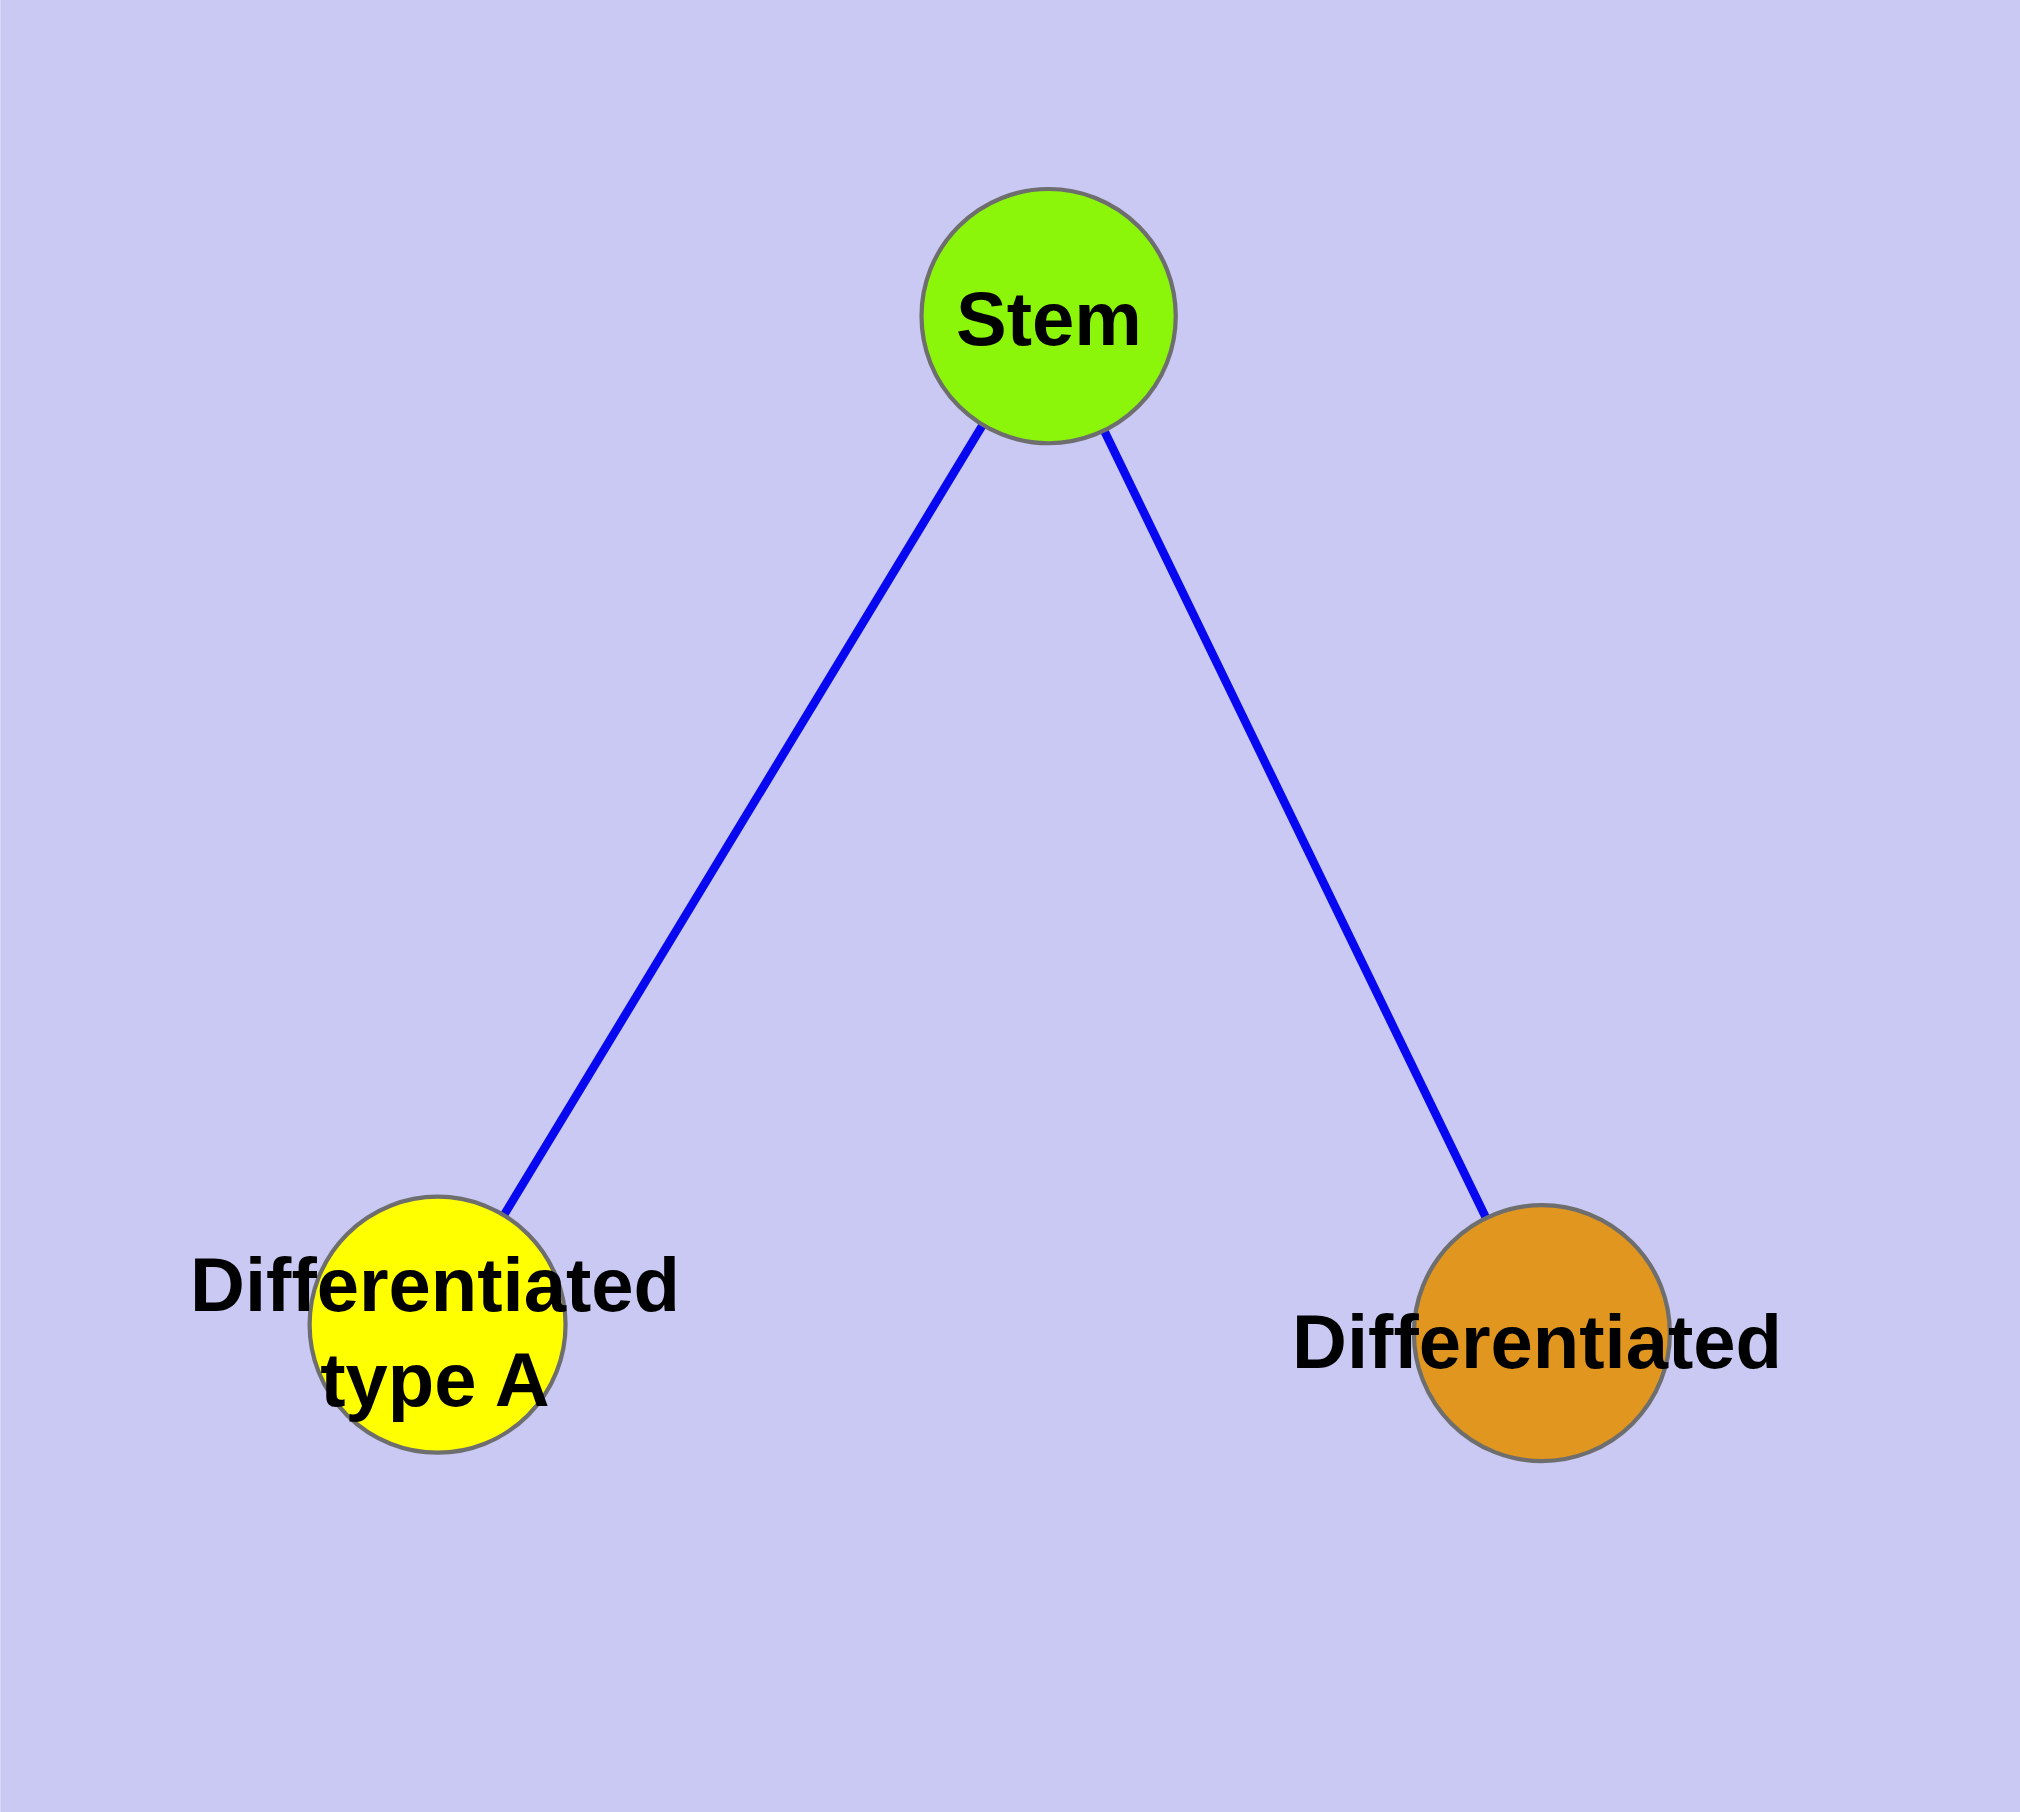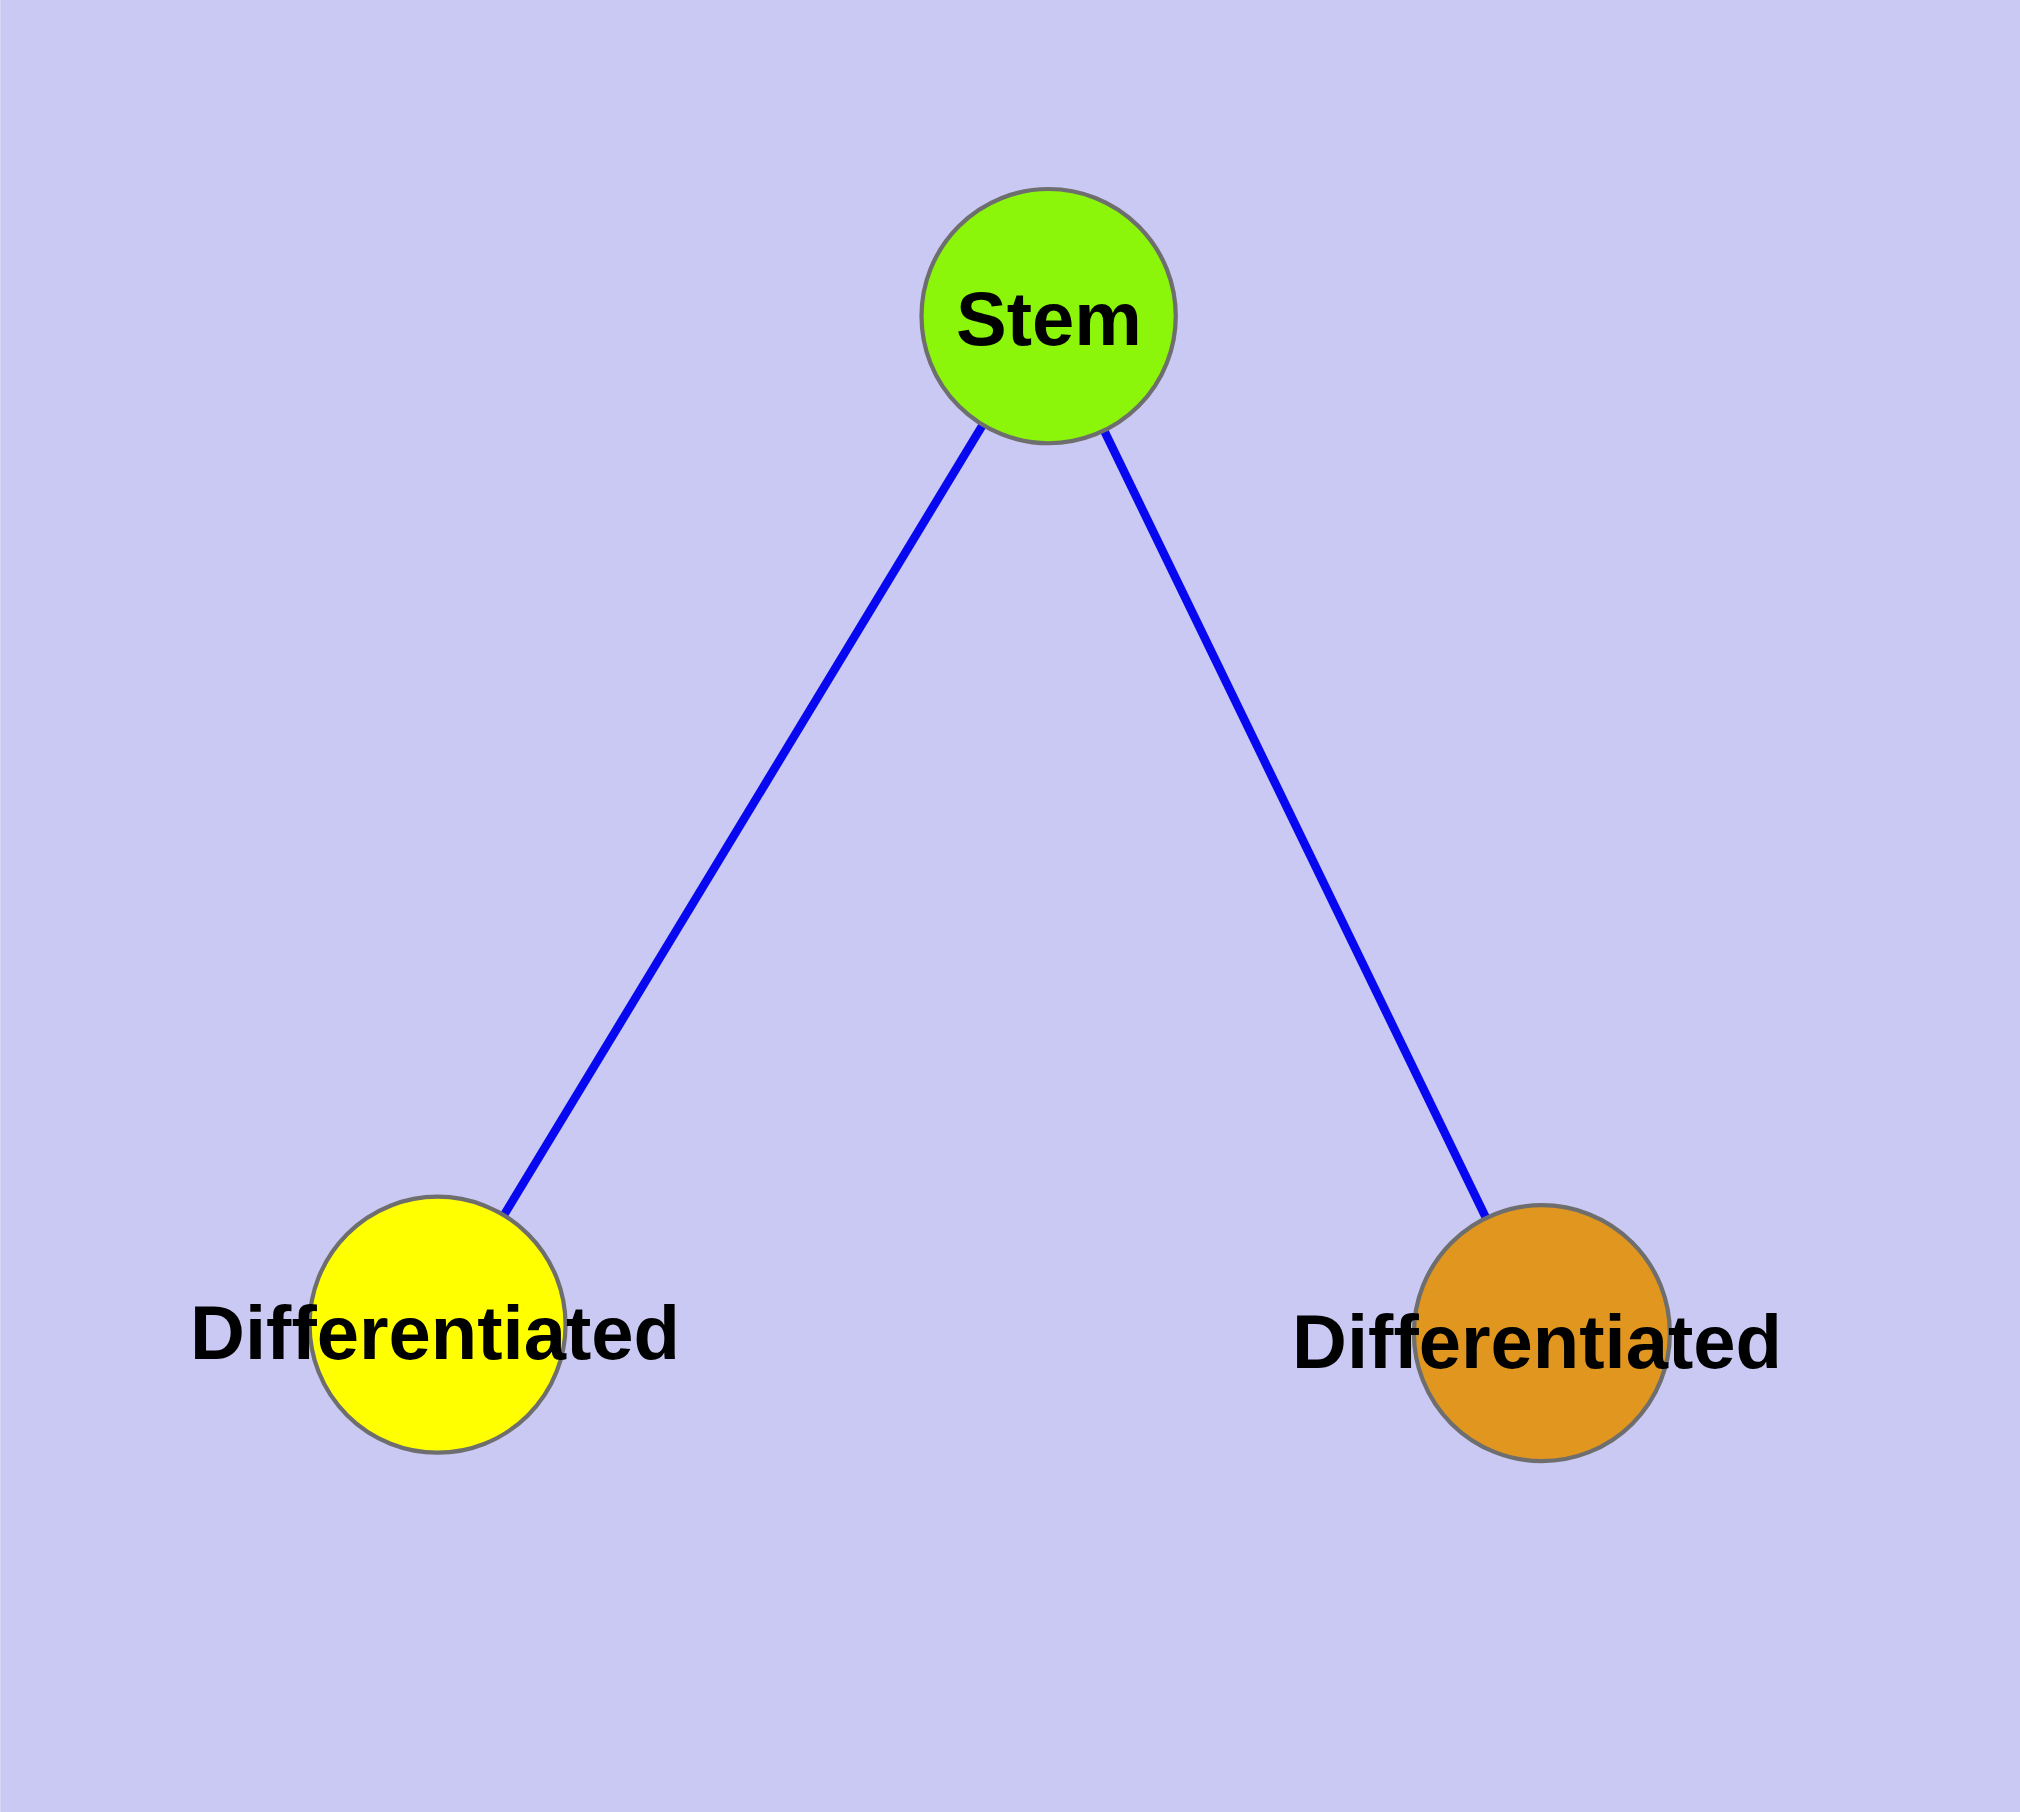--- a/index.html
+++ b/index.html
@@ -55,19 +55,20 @@
 
     <circle class="node" cx="516" cy="1563" r="151" fill="#FFFF00" stroke="#6E6E6E"></circle>
 
     <circle class="node" cx="1819" cy="1573" r="151" fill="#E0961F" stroke="#6E6E6E"></circle>
   </svg>
 
   <div class="node-label" style="left:1049px; top:318px;">Stem</div>
 
   <div class="node-label" style="left:435px; top:1332px;">
     <div>Differentiated</div>
+    <div>type A</div>
   </div>
 
   <div class="node-label" style="left:1537px; top:1341px;">
     <div>Differentiated</div>
   </div>
 </div>
 
 
 </body></html>

